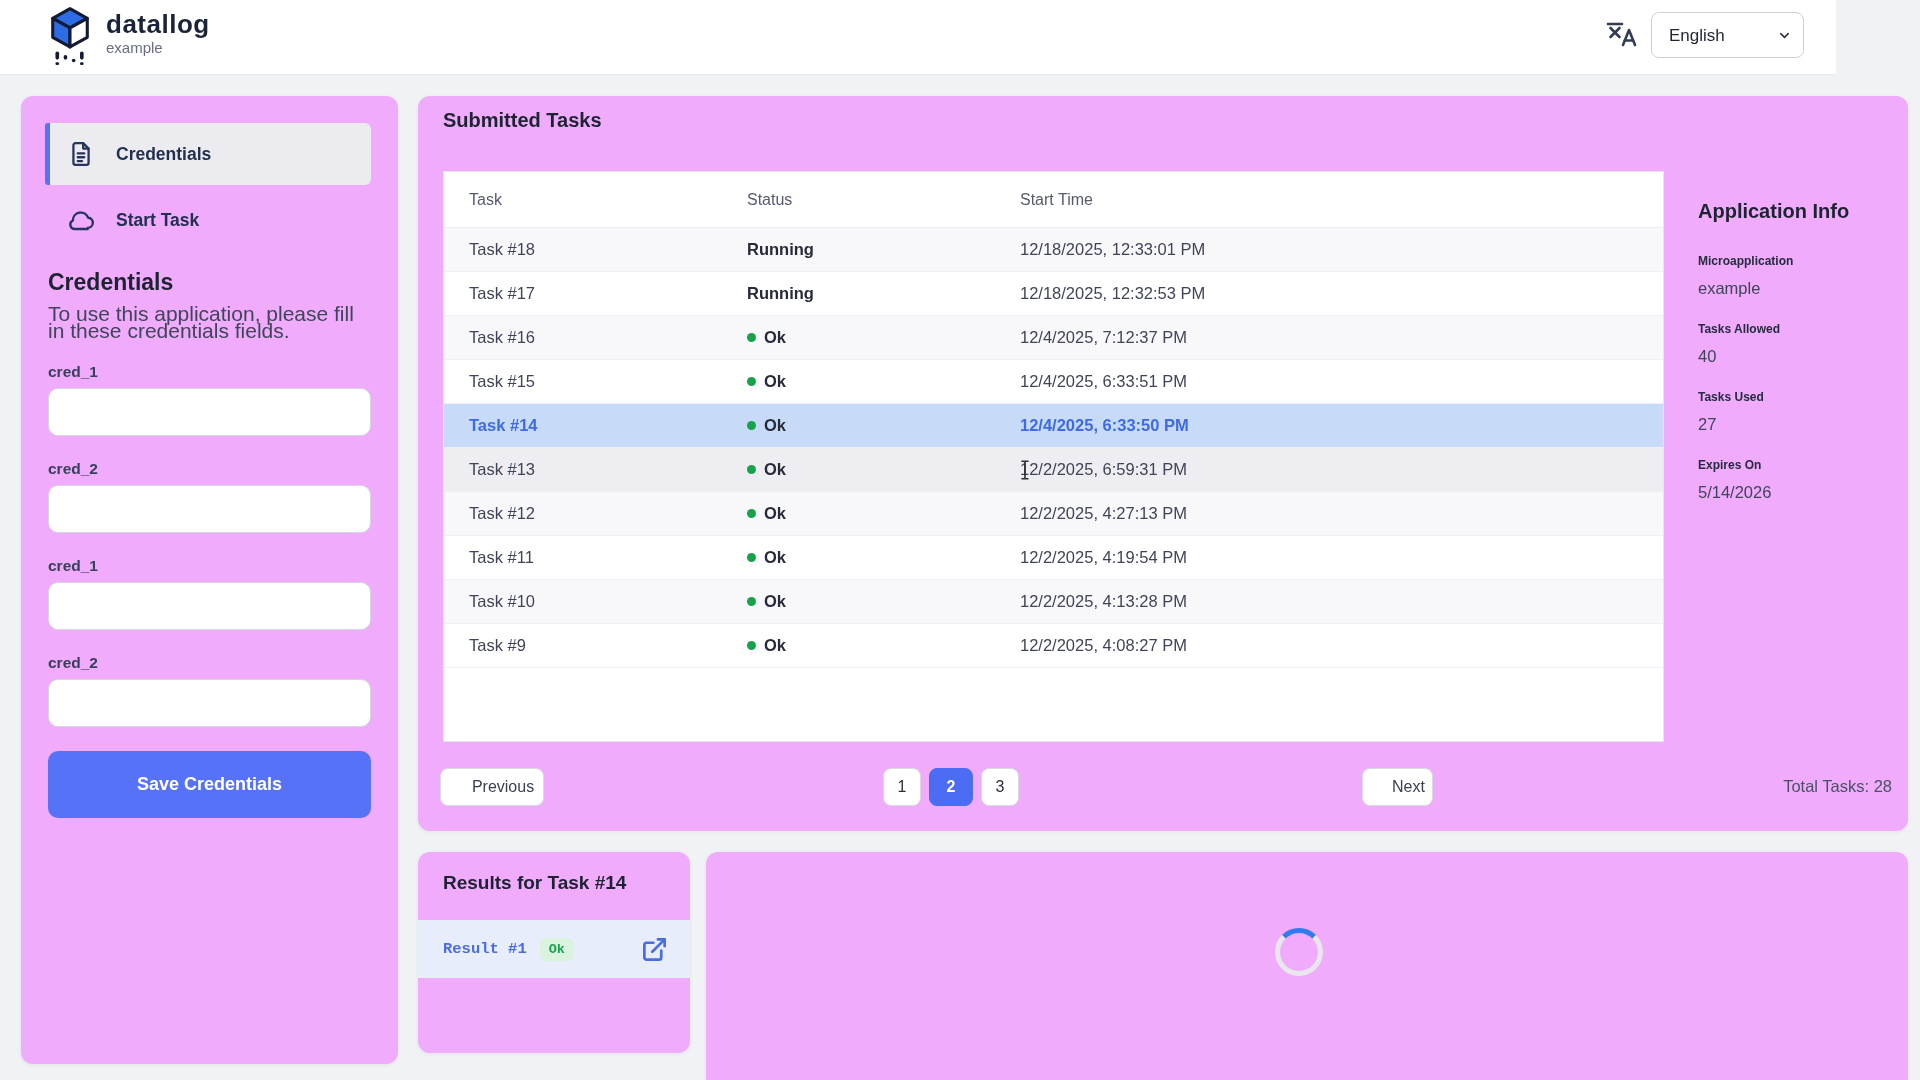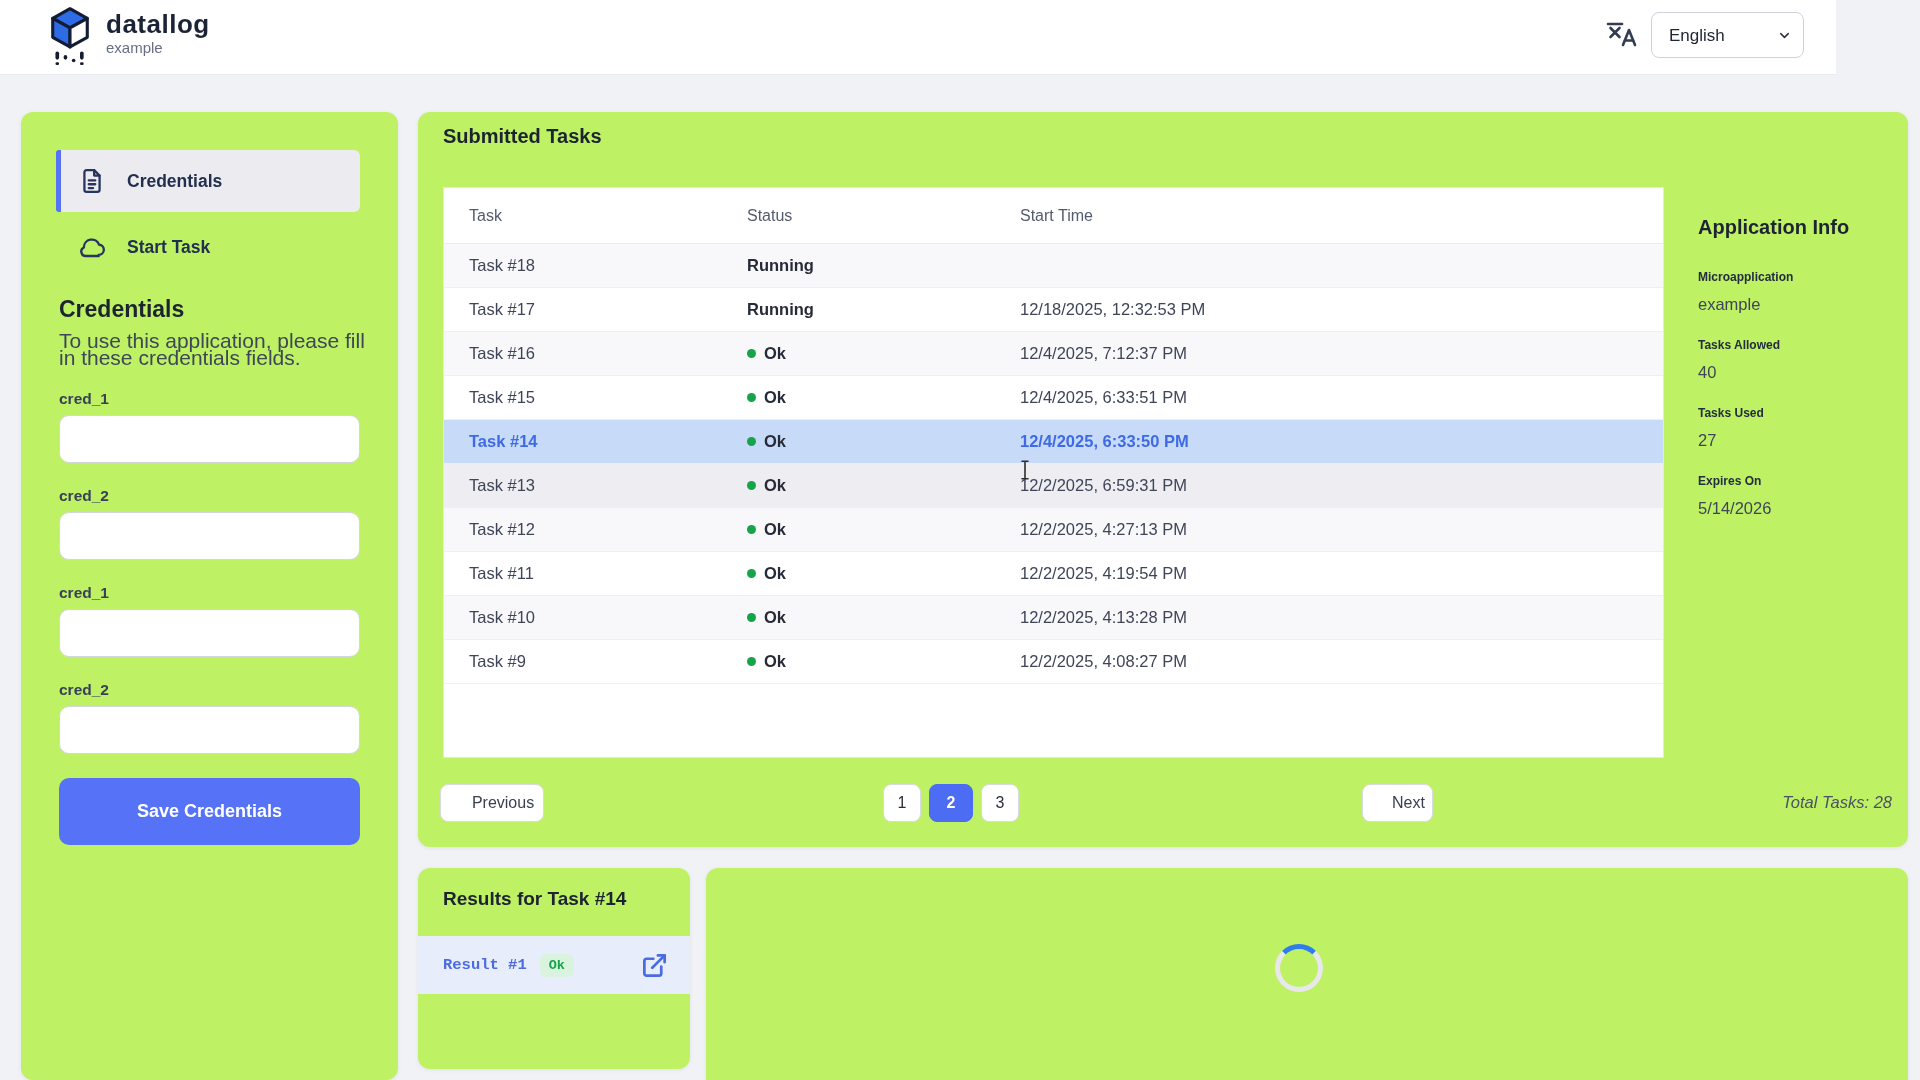--- a/index.html
+++ b/index.html
@@ -10,38 +10,38 @@
     color:#1f2937;
   }
   :root{
     --accent:#5672f7;
     --page-active:#4b6cf3;
     --link:#4a6ce0;
     --sel-bg:#c7daf8;
     --sel-text:#3e6be3;
     --green:#17a34a;
   }
-  .card{position:absolute;background:#bef264;border-radius:12px;box-shadow:0 1px 4px rgba(25,30,60,.07);margin-top:16px;}
+  .card{position:absolute;background:#f0abfc;border-radius:12px;box-shadow:0 1px 4px rgba(25,30,60,.07);}
   
   .header{position:absolute;left:0;top:0;width:1836px;height:74px;background:#fff;border-bottom:1px solid #e8e9ee;}
   .brand-wrap{position:absolute;left:48px;top:6px;display:flex;align-items:flex-start;}
   .brand-text{margin-left:14px;margin-top:4px;}
   .brand{font-size:26px;font-weight:bold;color:#1b2336;letter-spacing:.5px;line-height:28px;}
   .brand-sub{font-size:15px;color:#676e84;line-height:18px;margin-top:1px;}
   .lang-wrap{position:absolute;right:32px;top:12px;display:flex;align-items:center;}
   .translate-icon{margin-right:14px;display:block;}
   .select-shell{position:relative;width:153px;height:46px;}
   .lang-select{
     -webkit-appearance:none;appearance:none;width:153px;height:46px;
     border:1px solid #cfd2da;border-radius:8px;background:#fff;
     font-family:"Liberation Sans",sans-serif;font-size:17px;color:#1f2433;padding:0 36px 0 17px;cursor:pointer;
   }
   .select-chevron{position:absolute;right:12px;top:16px;pointer-events:none;}
   
-  .sidebar{left:21px;top:96px;width:377px;height:968px;padding:16px;box-sizing:border-box;}
+  .sidebar{left:21px;top:96px;width:377px;height:968px;padding:5px;box-sizing:border-box;}
   .nav-area{padding-top:22px;}
   .nav-item{position:relative;display:flex;align-items:center;height:62px;margin:0 22px 0 19px;border-radius:8px;cursor:pointer;}
   .nav-item .bar{display:none;}
   .nav-item.active{background:#ebebf0;border-radius:6px;}
   .nav-item.active .bar{display:block;position:absolute;left:0;top:0;width:5px;height:100%;background:var(--accent);border-radius:3px 0 0 3px;}
   .nav-item.plain{height:44px;margin-top:13px;}
   .nav-icon{margin-left:23px;width:26px;height:26px;flex:none;}
   .nav-label{margin-left:22px;font-size:17.5px;font-weight:bold;color:#22304f;}
   .side-body{padding:0 22px;}
   .side-title{margin-top:27px;font-size:23px;font-weight:bold;color:#1d2330;}
@@ -76,21 +76,21 @@
     font-family:"Liberation Sans",sans-serif;font-size:16px;color:#3b4152;cursor:pointer;padding-left:28px;
   }
   .pg-prev{left:22px;width:104px;}
   .pg-next{left:944px;width:71px;}
   .pages{position:absolute;left:465px;top:672px;display:flex;gap:8px;}
   .page-btn{
     min-width:38px;height:38px;background:#fff;border:1px solid #d8dae1;border-radius:8px;
     font-family:"Liberation Sans",sans-serif;font-size:16px;color:#2b2f3c;cursor:pointer;padding:0 10px;box-sizing:border-box;
   }
   .page-btn.active{background:var(--page-active);border-color:var(--page-active);color:#fff;font-weight:bold;min-width:44px;}
-  .total-label{position:absolute;right:16px;top:681px;font-size:16.5px;color:#4a5164;font-style:italic;}
+  .total-label{position:absolute;right:16px;top:681px;font-size:16.5px;color:#4a5164;}
   
   .app-info{position:absolute;left:1280px;top:104px;width:195px;}
   .ai-title{font-size:20px;font-weight:bold;color:#1d2330;margin-bottom:27px;}
   .ai-item{margin-bottom:19px;}
   .ai-label{font-size:12px;font-weight:bold;color:#242c3e;line-height:22px;}
   .ai-value{font-size:16.5px;color:#3e4557;line-height:22px;margin-top:5px;}
   
   .results-card{left:418px;top:852px;width:272px;height:201px;overflow:hidden;}
   .results-title{position:absolute;left:25px;top:20px;font-size:19px;font-weight:bold;color:#1d2330;}
   .result-row{
@@ -203,20 +203,21 @@
       <div>Task</div>
       <div>Status</div>
       <div>Start Time</div>
     </div>
     <div id="rows-area">
         <div class="t-row stripe">
           <div class="c-task">Task #18</div>
           <div class="status-cell">
             <span class="status-txt">Running</span>
           </div>
+          <div class="c-time">12/18/2025, 12:33:01 PM</div>
         </div>
         <div class="t-row plain">
           <div class="c-task">Task #17</div>
           <div class="status-cell">
             <span class="status-txt">Running</span>
           </div>
           <div class="c-time">12/18/2025, 12:32:53 PM</div>
         </div>
         <div class="t-row stripe">
           <div class="c-task">Task #16</div>

